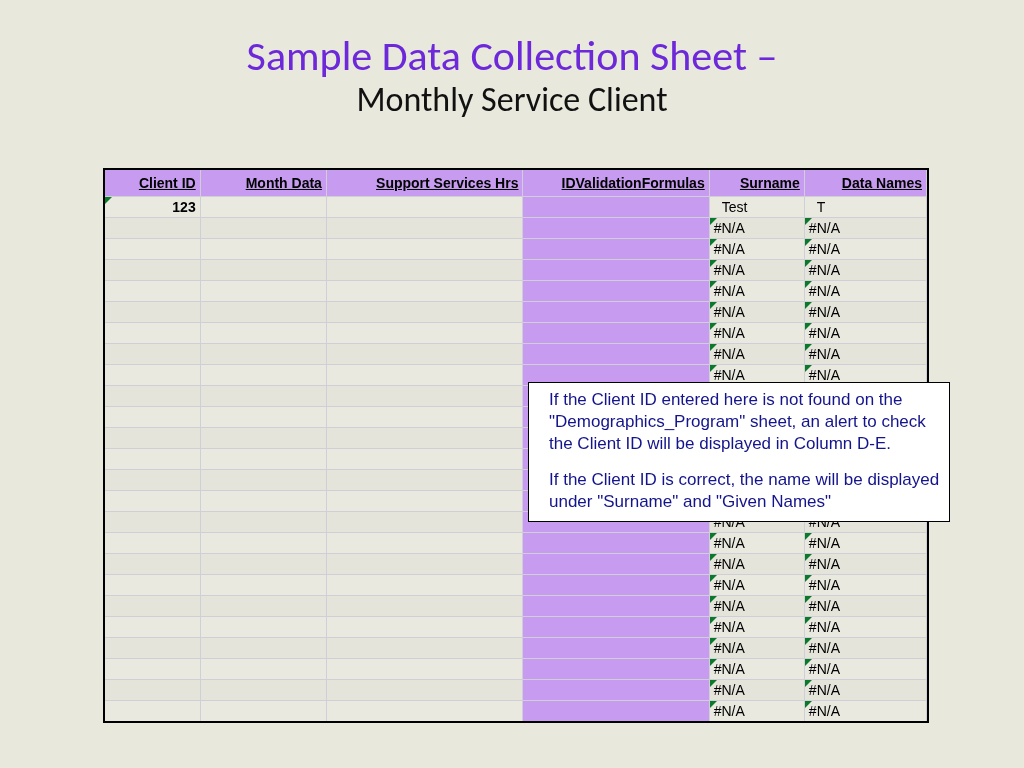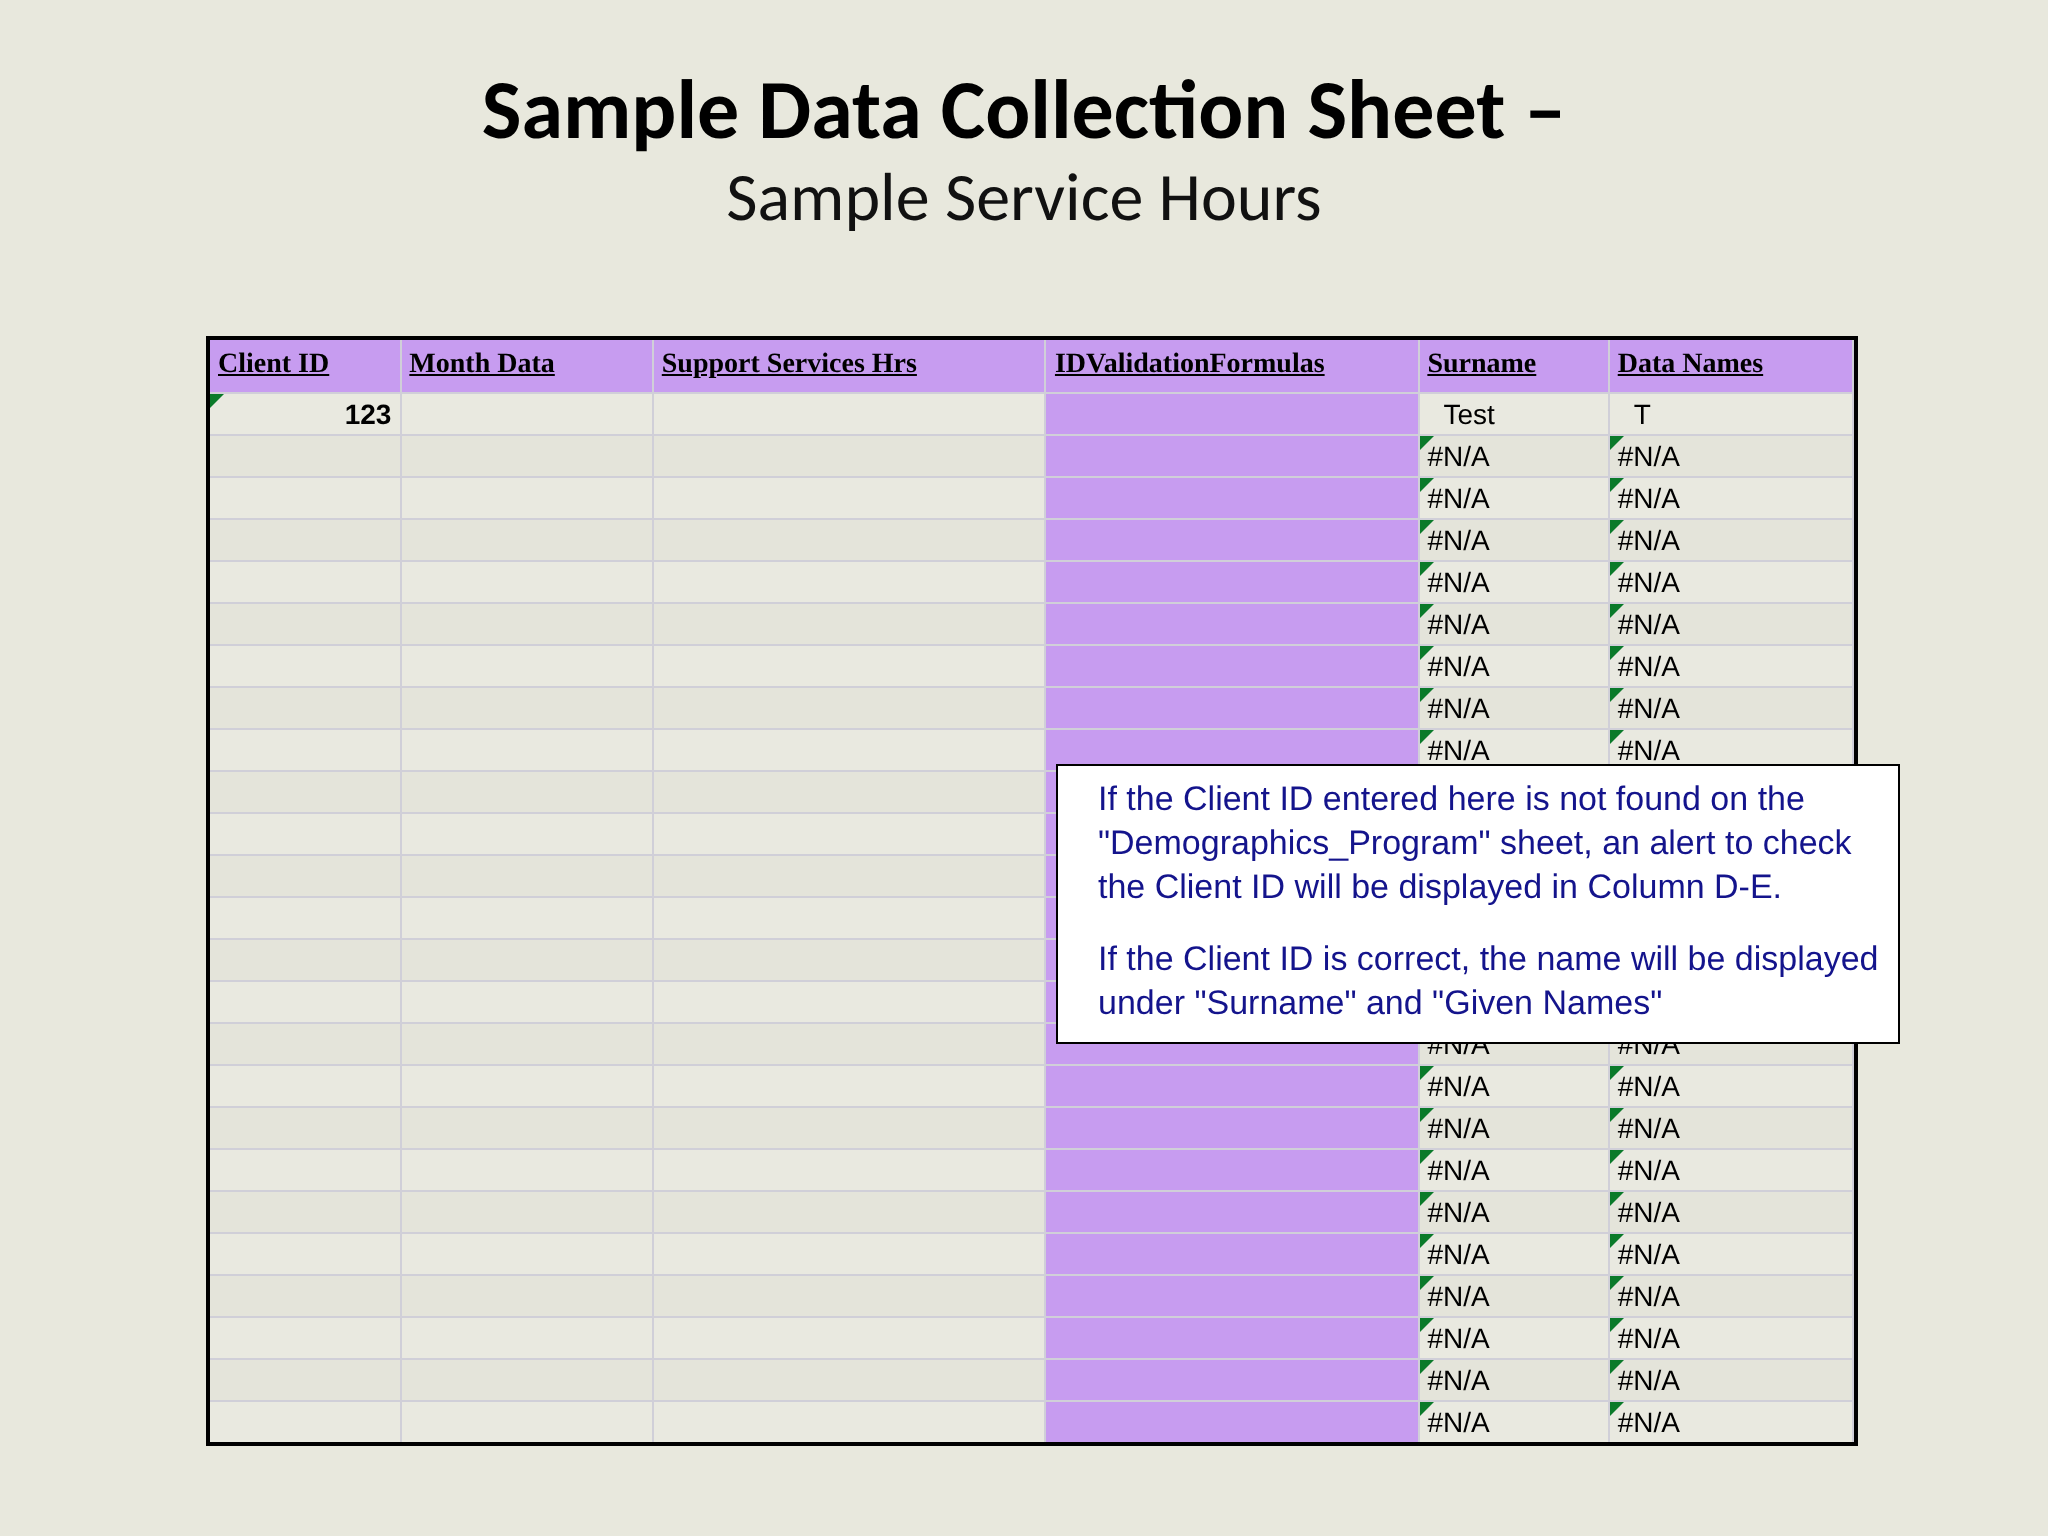--- a/index.html
+++ b/index.html
@@ -15,22 +15,22 @@
     width: 1024px;
     height: 768px;
     position: relative;
   }
   .title-block {
     text-align: center;
     padding-top: 30px;
   }
   .title1 {
     font-size: 42px;
-    color: #000000;
-    font-weight: 700;
+    color: #6d28d9;
+    font-weight: 400;
   }
   .title2 {
     font-size: 34px;
     color: #111;
     font-weight: 400;
     margin-top: -2px;
   }
   .sheet {
     position: absolute;
     left: 103px;
@@ -39,26 +39,26 @@
     border: 2px solid #000;
     background: #e8e8dd;
   }
   table {
     border-collapse: collapse;
     width: 100%;
     table-layout: fixed;
   }
   th {
     background: #c79cf0;
-    font-family: Liberation Serif, serif;
+    font-family: Liberation Sans, sans-serif;
     font-size: 14px;
     font-weight: bold;
     text-decoration: underline;
     padding: 3px 4px;
-    text-align: left;
+    text-align: right;
     border-right: 1px solid #d0cfd8;
     height: 20px;
   }
   td {
     font-family: Arial, sans-serif;
     font-size: 14px;
     padding: 0 4px;
     height: 20px;
     border-top: 1px solid #d0cfd8;
     border-right: 1px solid #d0cfd8;
@@ -100,21 +100,21 @@
   col.c4 { width: 180px; }
   col.c5 { width: 92px; }
   col.c6 { width: 118px; }
 </style>
 </head>
 <body>
 
 <div class="slide">
   <div class="title-block">
     <div class="title1">Sample Data Collection Sheet –</div>
-    <div class="title2">Sample Service Hours</div>
+    <div class="title2">Monthly Service Client</div>
   </div>
 
   <div class="sheet">
     <table>
       <colgroup>
         <col class="c1">
           <col class="c2">
           <col class="c3">
           <col class="c4">
           <col class="c5">

